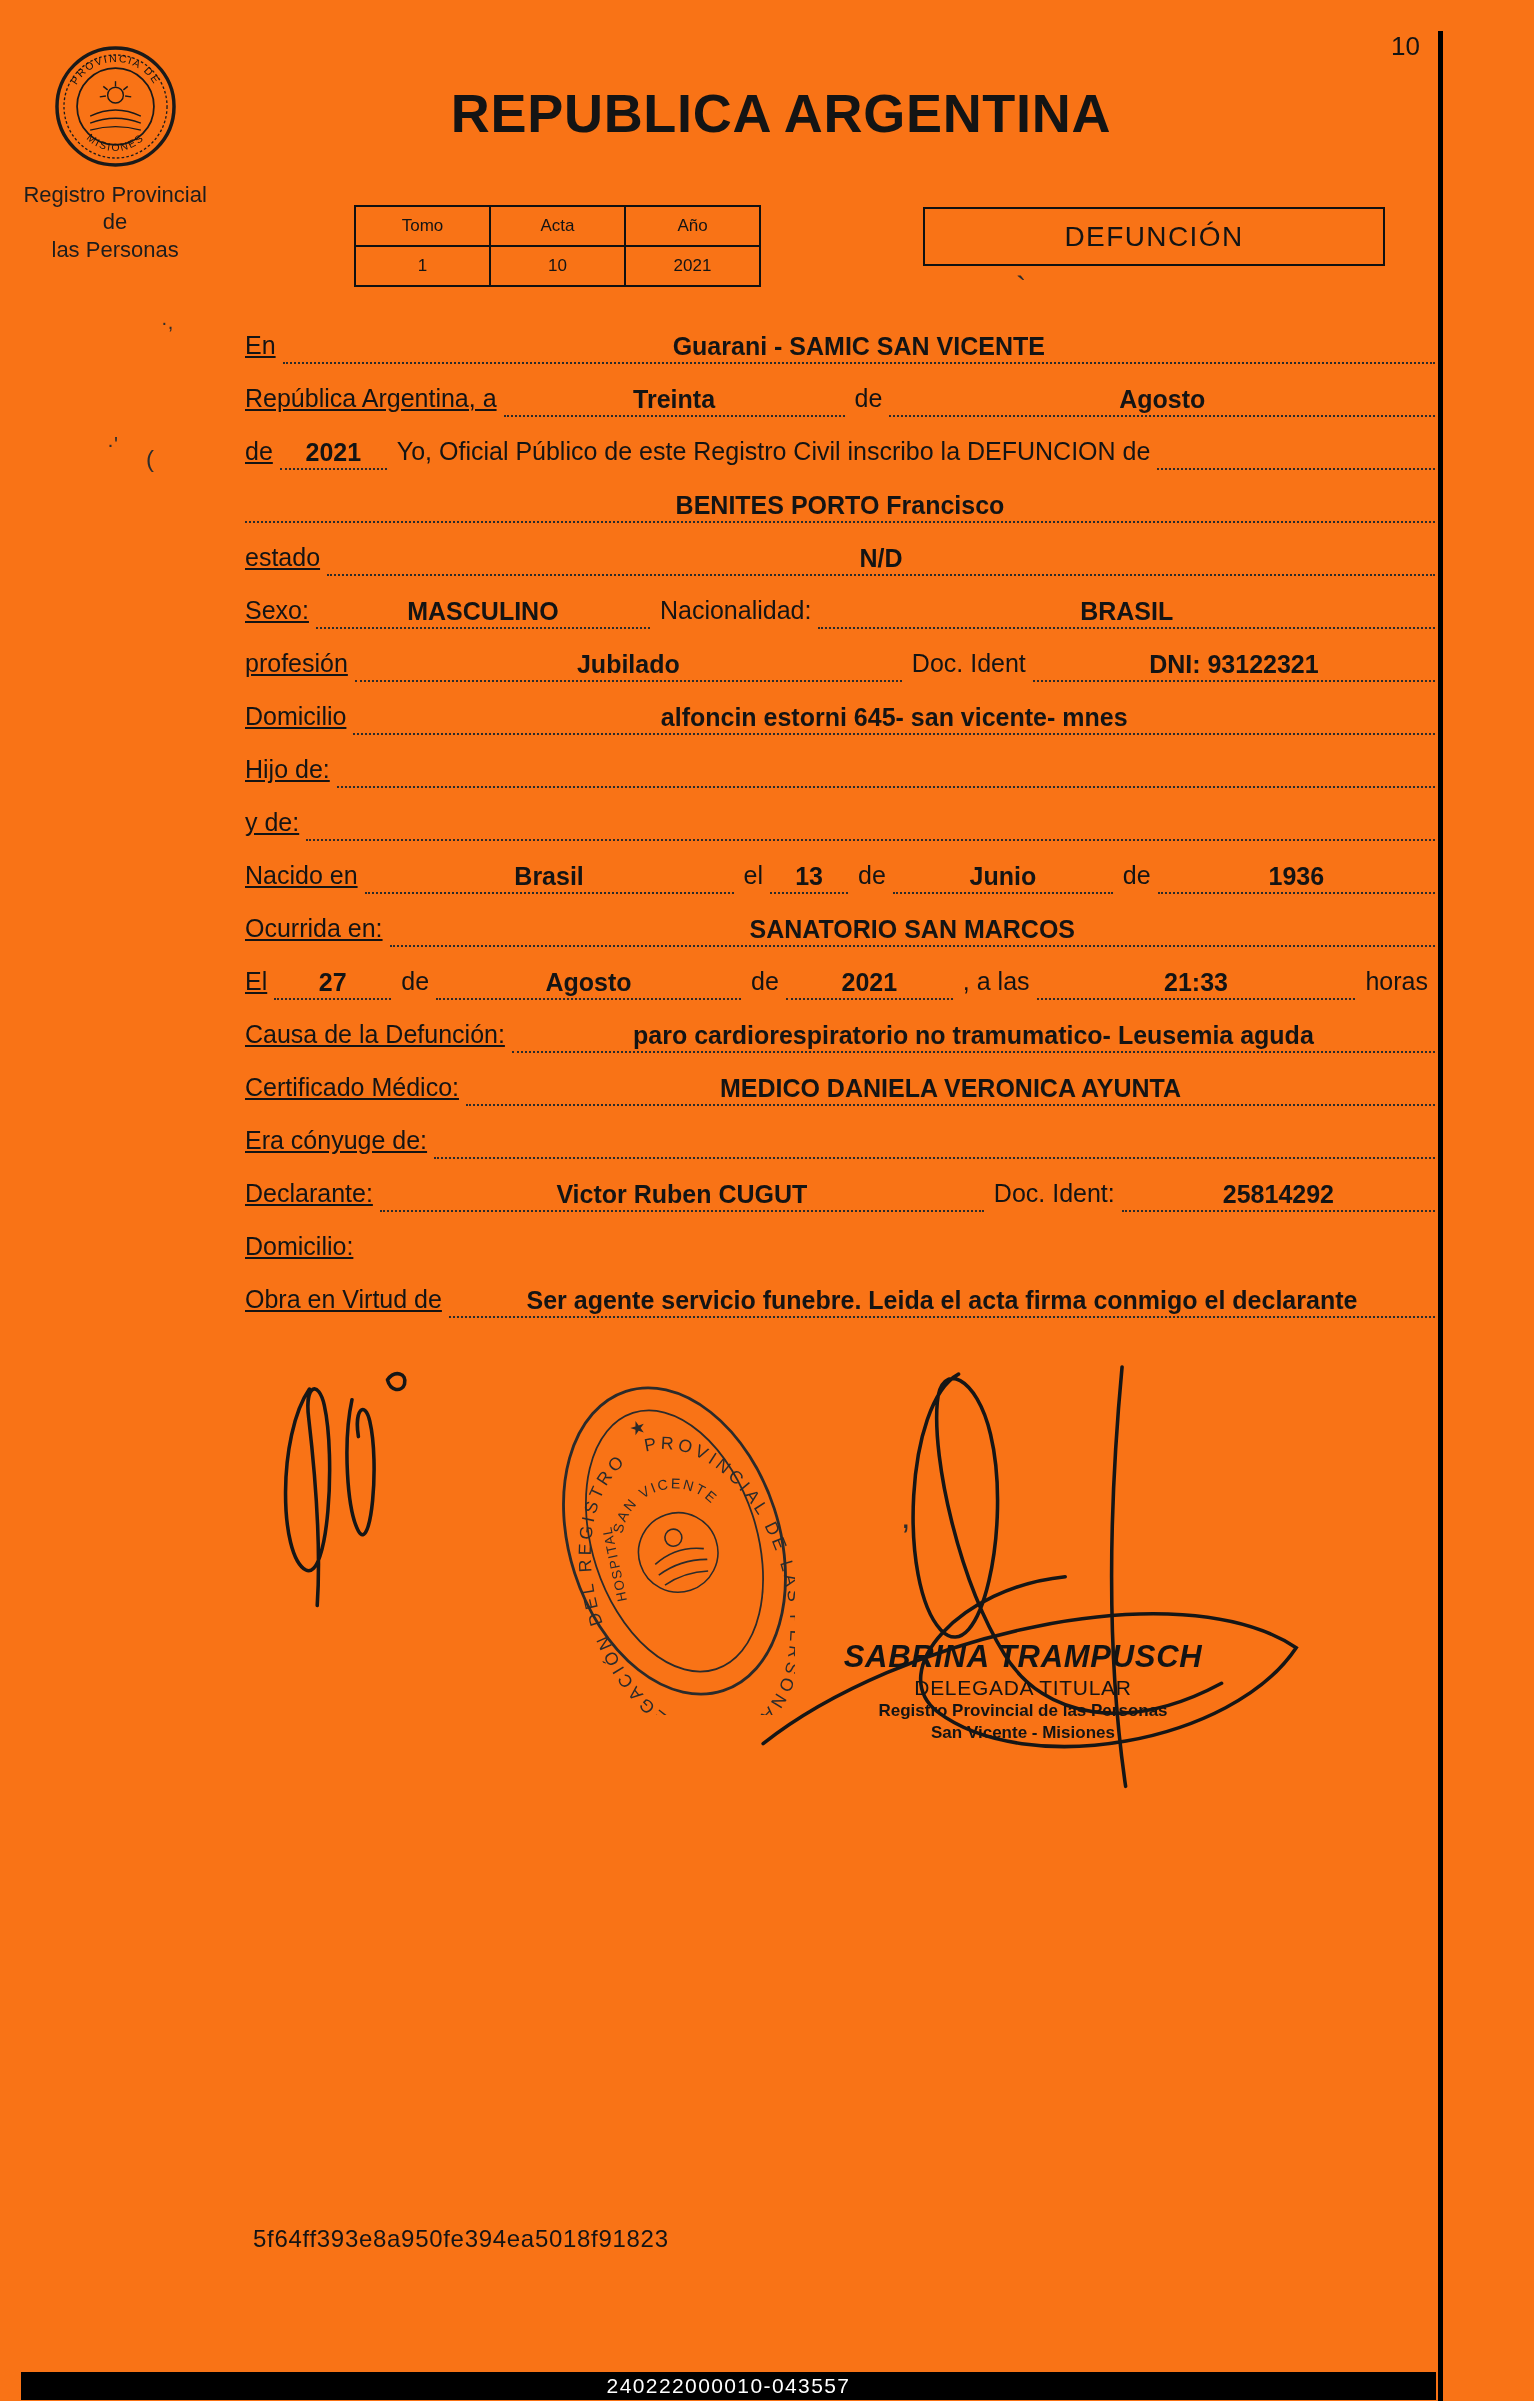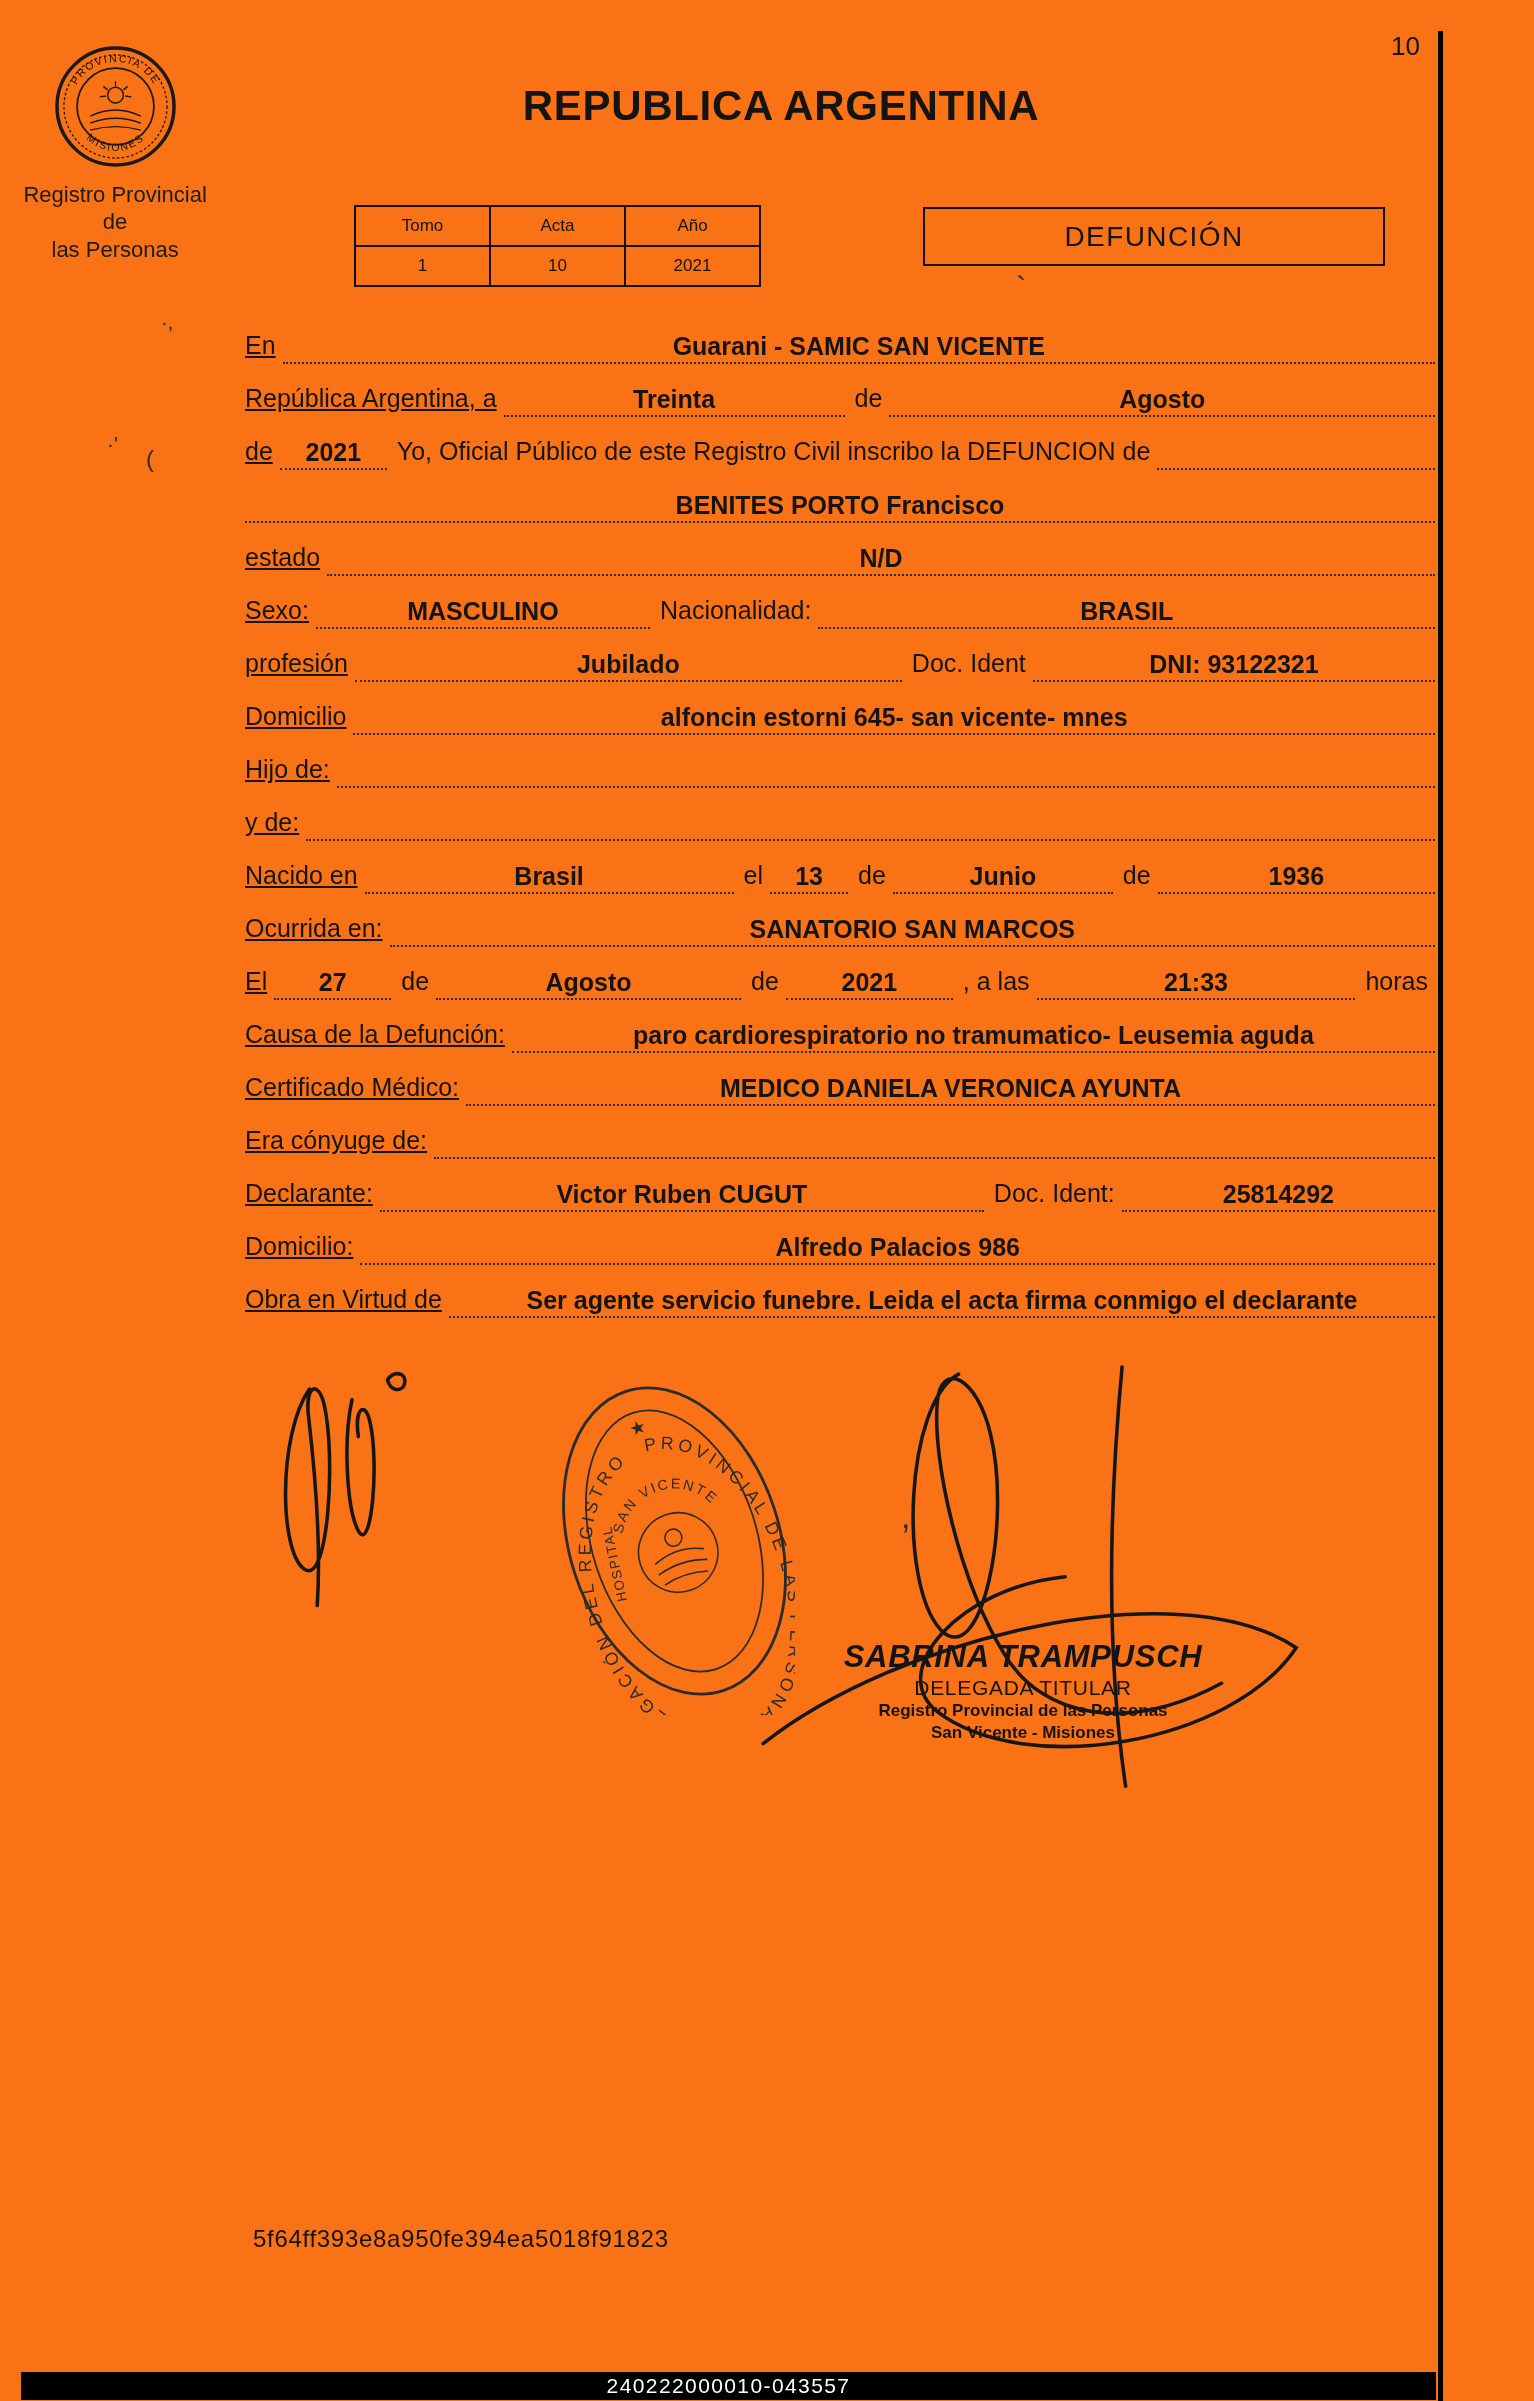--- a/index.html
+++ b/index.html
@@ -8,21 +8,21 @@
     font-family:"Liberation Sans", sans-serif; color:#141414; overflow:hidden;
   }
   .edge-line { position:absolute; left:1438px; top:31px; width:5px; height:2370px; background:#000; }
   .page-number { position:absolute; left:1391px; top:31px; font-size:26px; }
 
   .seal-wrap { position:absolute; left:15.6px; top:41px; width:199px; text-align:center; }
   .seal-wrap svg { display:block; margin:0 auto; }
   .seal-caption { margin-top:8.5px; font-size:22px; line-height:1.25; color:#1d1d1d; }
 
   .title { position:absolute; left:369px; top:82px; width:824px; text-align:center;
-           font-size:42px; font-weight:bold; letter-spacing:0.7px; }
+           font-size:54px; font-weight:bold; letter-spacing:0.7px; }
 
   .reg-table { position:absolute; left:354px; top:205px; border-collapse:collapse; }
   .reg-table td { border:2.1px solid #111; width:133px; height:38px; text-align:center; font-size:17px; padding:0; }
 
   .def-box { position:absolute; left:923px; top:207px; width:458px; height:55px; border:2.1px solid #111;
              display:flex; align-items:center; justify-content:center; font-size:28px; letter-spacing:1.4px; }
 
   .form { position:absolute; left:245px; top:311px; width:1190px; }
   .row { display:flex; align-items:flex-end; height:53px; }
   .lbl { white-space:nowrap; font-size:25px; padding:0 7px 3.6px 10px; }
@@ -224,21 +224,20 @@
 
     <div class="row">
       <span class="lbl">Declarante:</span>
       <span class="fill" style="width:604px"><span class="val">Victor Ruben CUGUT</span></span>
       <span class="lbl">Doc. Ident:</span>
       <span class="fill grow"><span class="val">25814292</span></span>
     </div>
 
     <div class="row">
       <span class="lbl">Domicilio:</span>
-      <span class="fill grow"><span class="val">Alfredo Palacios 986</span></span>
     </div>
 
     <div class="row">
       <span class="lbl">Obra en Virtud de</span>
       <span class="fill grow"><span class="val">Ser agente servicio funebre. Leida el acta firma conmigo el declarante</span></span>
     </div>
 
   </div>
 
   <svg class="sig-left" width="192" height="291" viewBox="0 0 270 410">

